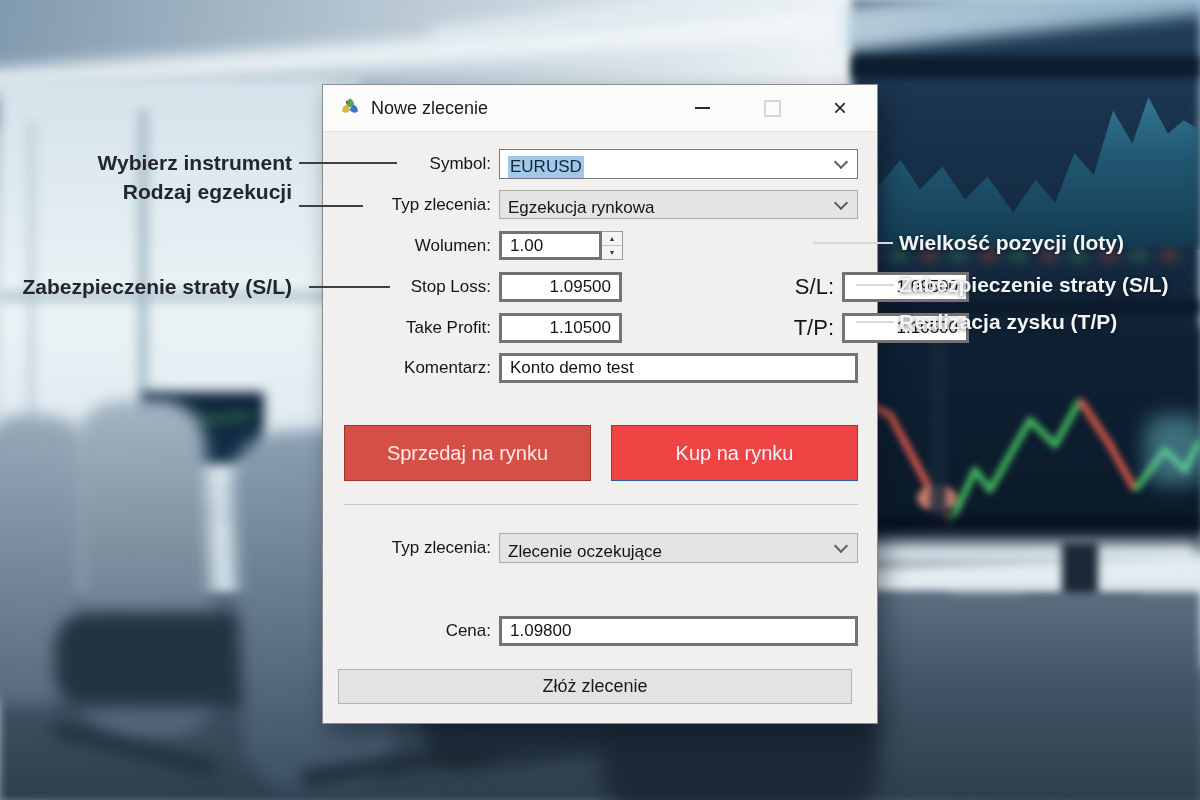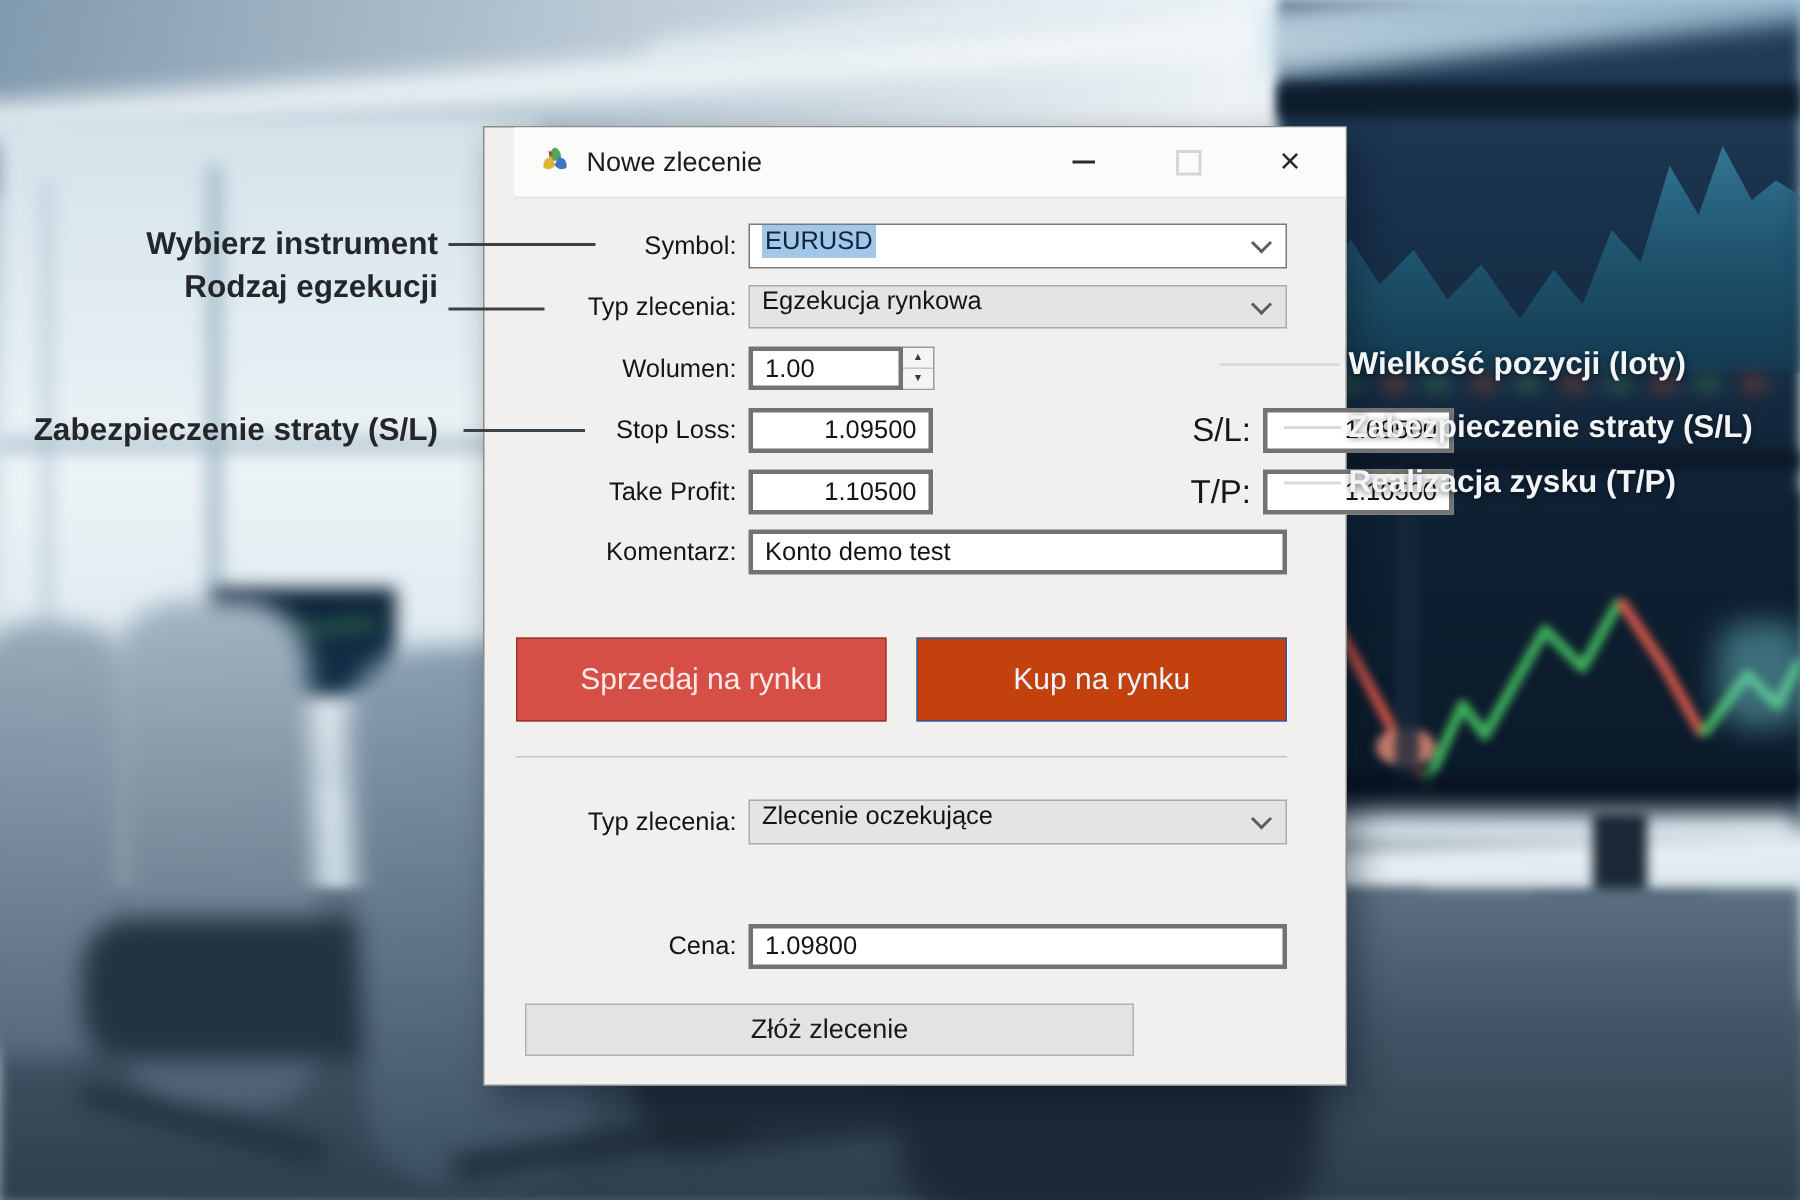--- a/index.html
+++ b/index.html
@@ -56,56 +56,56 @@
   .chair-seat1{left:55px;top:612px;width:225px;height:95px;border-radius:34px;background:#243342;}
   .chair-seat2{left:420px;top:640px;width:280px;height:120px;border-radius:40px;transform:rotate(-7deg);background:#202e3c;}
   .chair-arm{left:470px;top:556px;width:250px;height:42px;border-radius:24px;transform:rotate(14deg);background:#4c5f71;}
   .chair-leg1{left:50px;top:742px;width:170px;height:14px;border-radius:8px;transform:rotate(14deg);background:#1e2d3b;}
   .chair-leg2{left:300px;top:756px;width:200px;height:16px;border-radius:8px;transform:rotate(-9deg);background:#1a2833;}
   .chair-far{left:600px;top:700px;width:280px;height:110px;border-radius:40px;background:#1c2936;}
 
   
   #dialog{left:322px;top:84px;width:554px;height:638px;z-index:20;
       background:#f1f0ef;border:1px solid #8c8c8c;
-      box-shadow:7px 10px 22px rgba(8,18,30,.45);padding-left:20px;}
+      box-shadow:7px 10px 22px rgba(8,18,30,.45);}
   .titlebar{left:0;top:0;width:100%;height:46px;background:#fbfbfa;border-bottom:1px solid #e3e3e2;
       display:flex;align-items:center;}
   .app-icon{margin-left:16px;width:22px;height:22px;}
   .title-text{margin-left:10px;font-size:18px;color:#1b1b1b;font-weight:500;}
   .win-btn{width:46px;height:46px;display:flex;align-items:center;justify-content:center;cursor:default;}
   .btn-min{position:absolute;right:152px;top:0;}
   .btn-max{position:absolute;right:82px;top:0;}
   .btn-close{position:absolute;right:14px;top:0;font-size:24px;font-weight:300;color:#2b2b2b;}
   .min-bar{width:15px;height:2px;background:#2b2b2b;}
   .max-box{width:13px;height:13px;border:2px solid #d6d6d6;}
 
   .row{position:absolute;display:flex;align-items:center;height:30px;left:0;width:554px;}
   .lbl{width:168px;text-align:right;padding-right:8px;font-size:17px;color:#151515;flex:none;}
-  .field,.combo{position:relative;height:100%;box-sizing:border-box;display:flex;align-items:flex-start;}
+  .field,.combo{position:relative;height:100%;box-sizing:border-box;display:flex;align-items:flex-end;}
   .combo{background:#e5e4e2;border:1px solid #adacaa;padding:0 26px 0 8px;font-size:17px;color:#141414;}
   .combo.white{background:#fff;border:1px solid #77797c;}
   .chev{position:absolute;right:11px;top:50%;width:8px;height:8px;margin-top:-7px;
       border-right:2px solid #5c5c5c;border-bottom:2px solid #5c5c5c;transform:rotate(45deg);}
   input.txt{height:100%;box-sizing:border-box;border:3px solid #737373;background:#fff;
       font-family:"Liberation Sans",sans-serif;font-size:17px;color:#141414;padding:0 8px;outline:none;}
   .num{text-align:right;}
   .sel-hl{background:#a3c7e8;color:#10263c;padding:1px 2px;}
   .spinwrap{display:flex;height:100%;}
   .spincol{width:21px;height:100%;box-sizing:border-box;border:1px solid #9a9c9e;border-left:none;
       display:flex;flex-direction:column;background:#f1f1f0;}
   .spin-btn{flex:1;display:flex;align-items:center;justify-content:center;font-size:7px;color:#3a3a3a;
       background:#f4f4f3;border:none;padding:0;}
   .spin-btn:first-child{border-bottom:1px solid #c4c4c4;}
   .sl-lbl{width:80px;text-align:right;padding-right:8px;font-size:22px;color:#151515;margin-left:132px;flex:none;}
   .big-btn{position:absolute;width:247px;height:56px;display:flex;align-items:center;justify-content:center;
       font-size:20px;cursor:pointer;box-sizing:border-box;}
   .sell{left:21px;background:#d64f46;border:1px solid #9e352d;color:#ffe9e6;}
-  .buy{left:288px;background:#c2410c;border:1px solid #2d5ca3;color:#eef4ff;}
+  .buy{left:288px;background:#ef4444;border:1px solid #2d5ca3;color:#eef4ff;}
   .divider{position:absolute;left:21px;width:514px;height:1px;background:#c7c6c4;}
-  .submit{position:absolute;left:27px;width:406px;height:35px;background:#e4e3e1;border:1px solid #b3b2b0;
+  .submit{position:absolute;left:15px;width:514px;height:35px;background:#e4e3e1;border:1px solid #b3b2b0;
       display:flex;align-items:center;justify-content:center;font-size:18px;color:#1a1a1a;box-sizing:border-box;cursor:pointer;}
 
   
   #callouts{position:absolute;inset:0;z-index:30;pointer-events:none;}
   .co-left{position:absolute;left:0;width:292px;text-align:right;font-size:21px;font-weight:600;color:#23262b;}
   .co-right{position:absolute;left:899px;font-size:21px;font-weight:600;color:#f2f4f6;
       text-shadow:0 1px 4px rgba(0,0,0,.55);white-space:nowrap;}
   .co-line{position:absolute;height:2px;}
   .co-line.dark{background:#3c4146;}
   .co-line.light{background:#d7dadd;}

